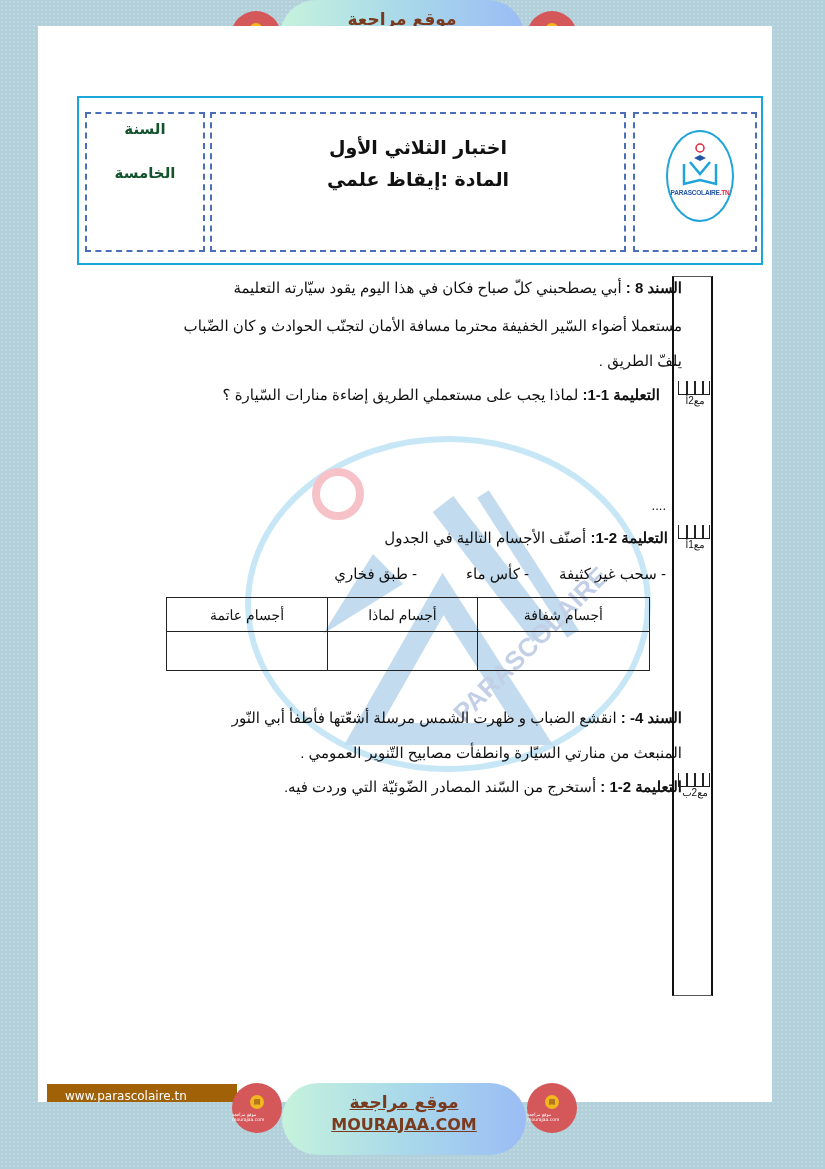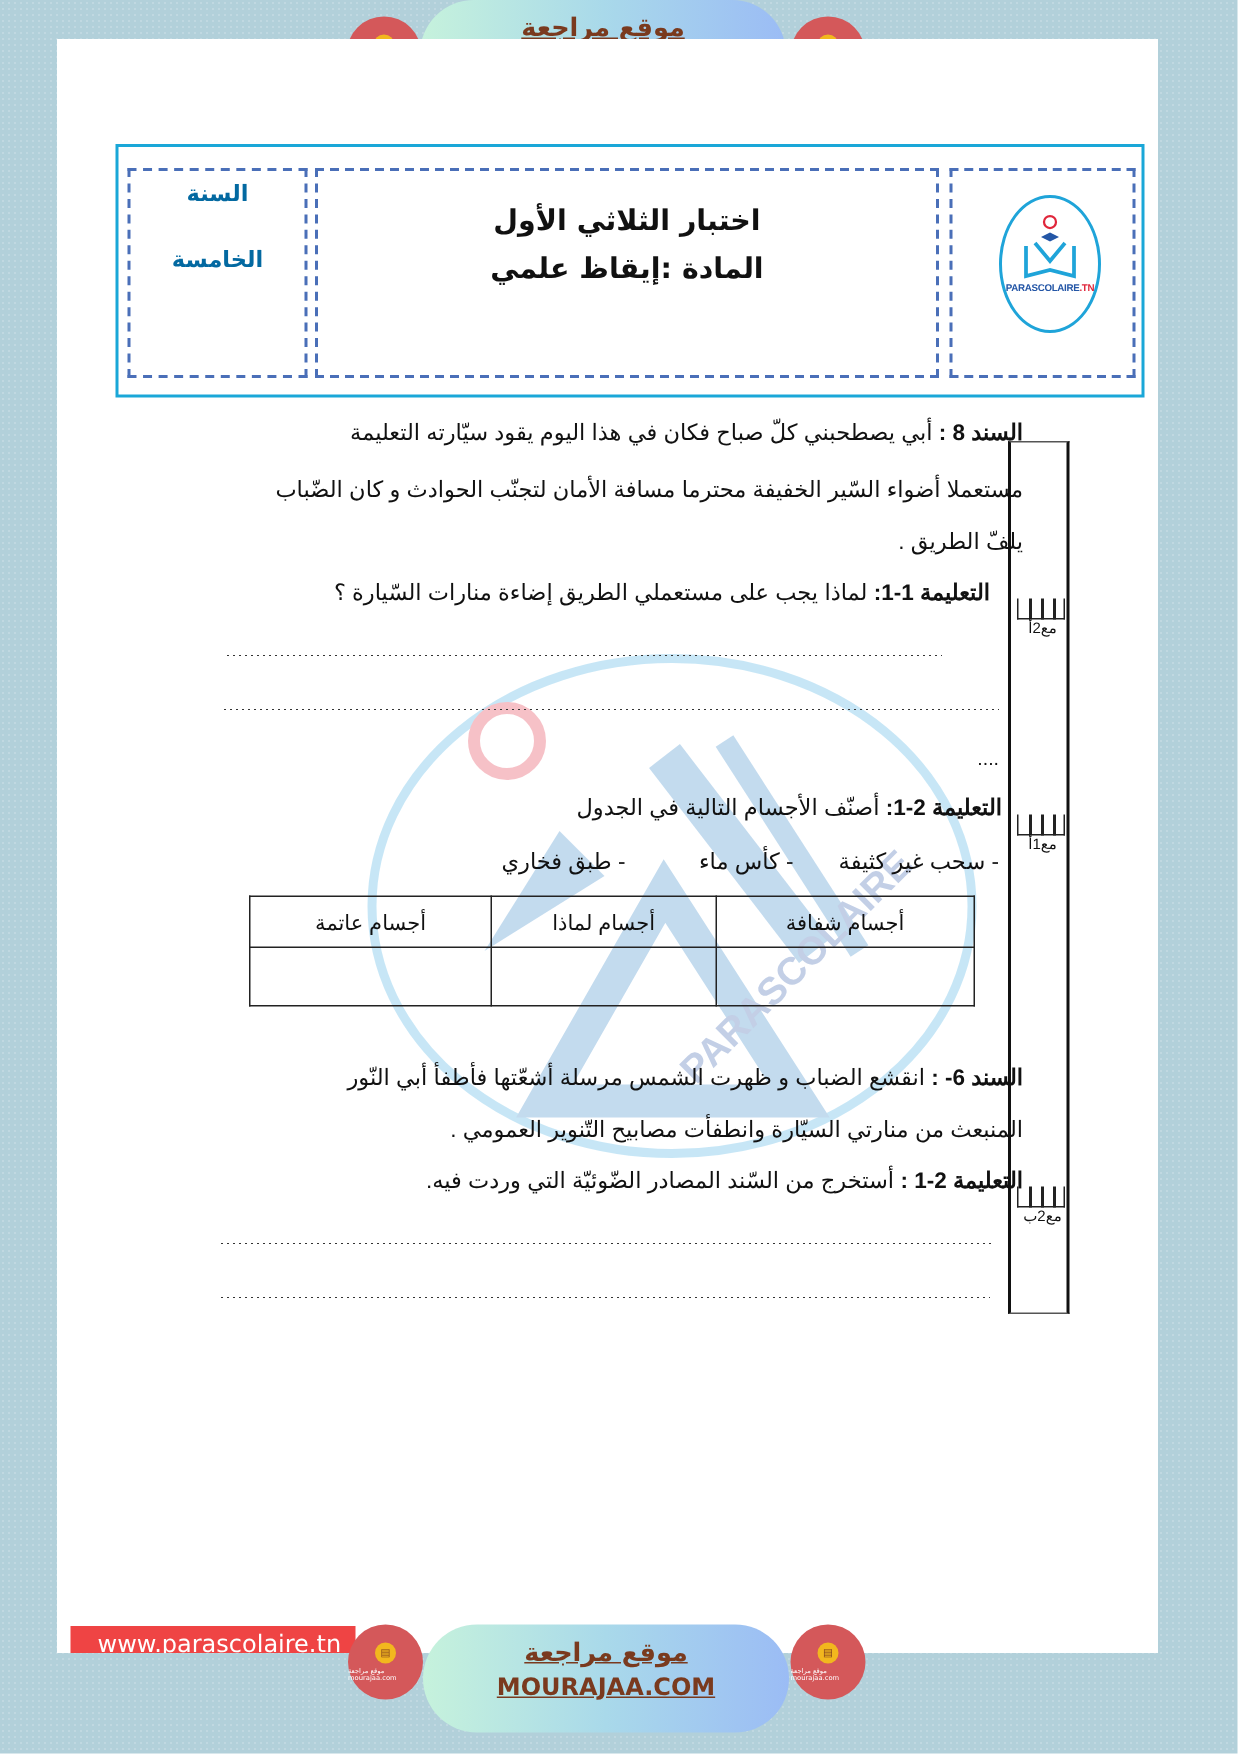--- a/index.html
+++ b/index.html
@@ -26,21 +26,21 @@
     border: 2px solid #1aa7d8;
   }
   .hbox {
     position: absolute; border: 2px dashed #4a6fb8;
   }
   .hbox.year { left: 6px; top: 14px; width: 120px; height: 140px; }
   .hbox.title { left: 131px; top: 14px; width: 416px; height: 140px; }
   .hbox.logo { left: 554px; top: 14px; width: 124px; height: 140px; }
   .year-text {
     position: absolute; left: 0; right: 0; text-align: center;
-    font-weight: bold; font-size: 15px; color: #0369a1;
+    font-weight: bold; font-size: 15px; color: #14532d;
     font-family: "DejaVu Sans", sans-serif;
   }
   .title-line {
     position: absolute; left: 0; right: 0; text-align: center;
     font-weight: bold; font-size: 19px; color: #111;
     font-family: "DejaVu Sans", sans-serif;
   }
   .logo-oval {
     position: absolute; left: 31px; top: 16px; width: 68px; height: 92px;
     border: 2px solid #1fa4d9; border-radius: 50%;
@@ -56,21 +56,21 @@
   .rtl { direction: rtl; text-align: right; position: absolute; color: #111;
          font-family: "Liberation Sans", sans-serif; font-size: 15px; white-space: nowrap; }
   .rtl b { font-weight: bold; }
   .dots {
     position: absolute; height: 2px;
     background-image: radial-gradient(#333 0.8px, transparent 1px);
     background-size: 4px 2px; background-repeat: repeat-x;
   }
   
   .grade-col {
-    position: absolute; left: 634px; top: 268px; width: 41px; height: 582px;
+    position: absolute; left: 634px; top: 250px; width: 41px; height: 720px;
     border-left: 2px solid #111; border-right: 2px solid #111; border-top: 1px solid #555; border-bottom: 1px solid #555;
   }
   .grade-ticks {
     position: absolute; left: 4px; width: 32px; height: 14px;
     border-left: 1.5px solid #222; border-right: 1.5px solid #222; border-bottom: 1.5px solid #222;
   }
   .grade-ticks i { position: absolute; top: 0; width: 1.5px; height: 14px; background: #222; }
   .grade-label {
     position: absolute; left: 4px; width: 34px; text-align: center; font-size: 10px; color: #111;
     font-family: "Liberation Sans", sans-serif; direction: rtl;
@@ -83,21 +83,21 @@
   .classify-table th, .classify-table td {
     border: 1px solid #222; font-weight: normal; font-size: 14px; direction: rtl;
     font-family: "Liberation Sans", sans-serif; color: #111; text-align: center;
   }
   .classify-table th { height: 34px; }
   .classify-table td { height: 38px; }
 
   
   .footer-bar {
     position: absolute; left: 9px; top: 1058px; width: 190px; height: 24px;
-    background: #ef4444; color: #fff; font-size: 16px; padding-left: 18px; line-height: 24px;
+    background: #a16207; color: #fff; font-size: 12px; padding-left: 18px; line-height: 24px;
     font-family: "DejaVu Sans", sans-serif;
   }
 
   
   .banner {
     position: absolute; width: 244px; height: 72px; border-radius: 36px;
     background: linear-gradient(90deg, #c6f2dc 0%, #a9d9ea 50%, #9bbcf5 100%);
     text-align: center; color: #7a3a1e; font-weight: bold;
     font-family: "DejaVu Sans", sans-serif;
   }
@@ -198,21 +198,21 @@
     </tr>
     <tr>
       <td></td>
       <td></td>
       <td></td>
     </tr>
   </tbody>
     </table>
 
   <div class="rtl" style="right:90px; top:683px;">
-    <b>السند 6- :</b>
+    <b>السند 4- :</b>
     <span>انقشع الضباب و ظهرت الشمس مرسلة أشعّتها فأطفأ أبي النّور</span>
   </div>
   <div class="rtl" style="right:90px; top:718px;">المنبعث من منارتي السيّارة وانطفأت مصابيح التّنوير العمومي .</div>
 
   <div class="rtl" style="right:90px; top:752px;">
     <b>التعليمة 2-1 :</b>
     <span>أستخرج من السّند المصادر الضّوئيّة التي وردت فيه.</span>
   </div>
   <div class="dots" style="left:108px; top:802px; width:516px;"></div>
   <div class="dots" style="left:108px; top:838px; width:514px;"></div>

